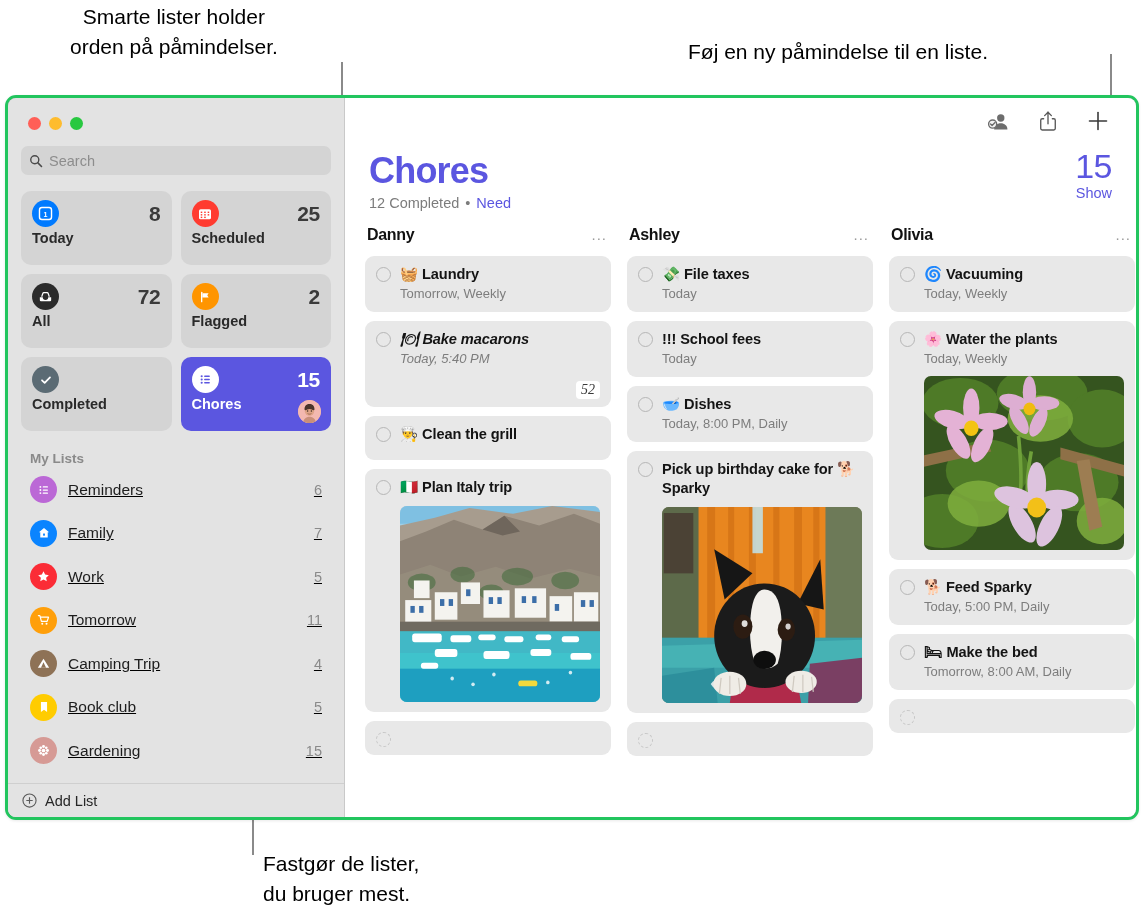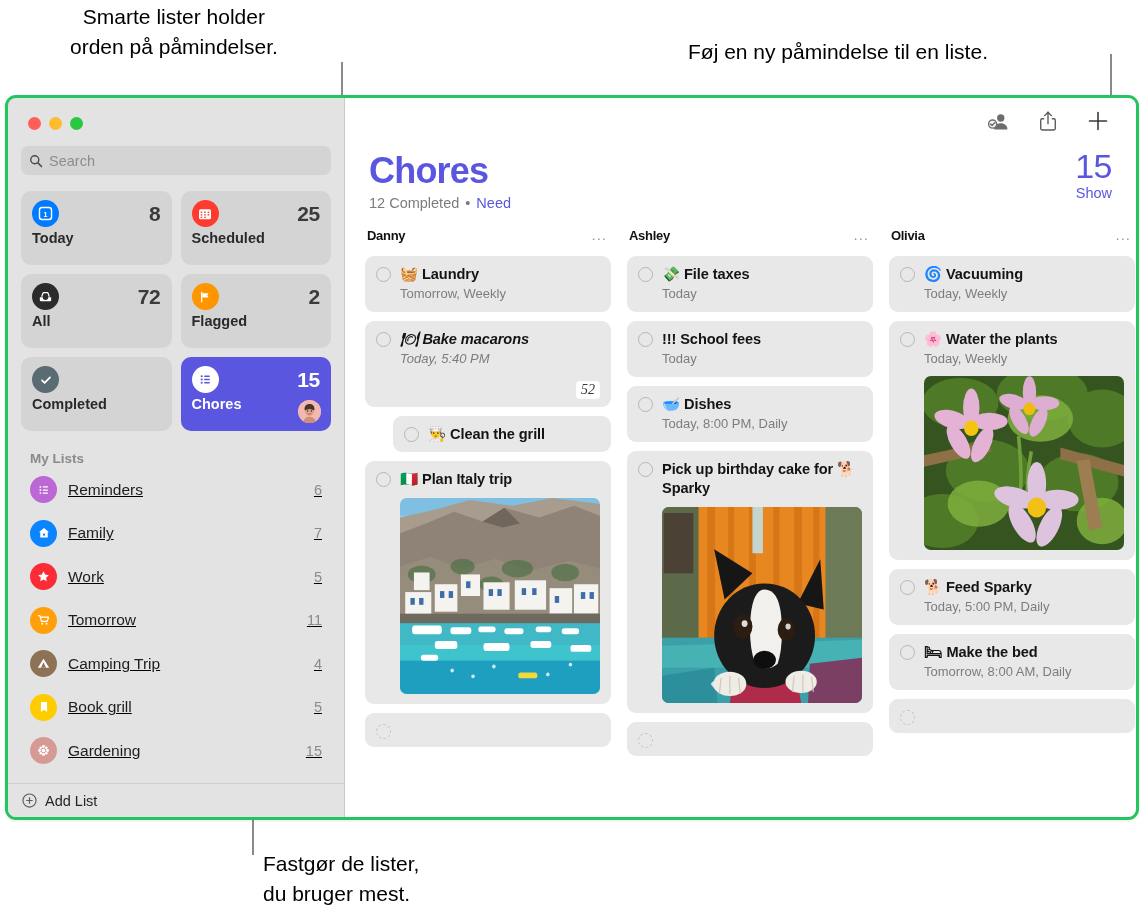--- a/index.html
+++ b/index.html
@@ -190,21 +190,21 @@
     margin-top: 12px;
     padding-left: 12px;
     flex: 1 1 auto;
     overflow: hidden;
   }
   .column { width: 262px; flex: 0 0 262px; padding: 0 8px; }
   .col-head {
     display: flex; align-items: center; justify-content: space-between;
     height: 24px; padding: 0 4px 0 2px;
   }
-  .col-title { font-size: 13px; font-weight: bold; color: #111; letter-spacing:-0.3px; }
+  .col-title { font-size: 16px; font-weight: bold; color: #111; letter-spacing:-0.3px; }
   .col-more { font-size: 15px; color: #9a9a9a; letter-spacing: 1px; line-height: 8px; }
 
   .card {
     background: #e8e8e8;
     border-radius: 9px;
     margin-top: 9px;
     padding: 9px 11px 10px 11px;
     position: relative;
   }
   .card-row { display: flex; gap: 9px; align-items: flex-start; }
@@ -442,21 +442,21 @@
           <span class="list-name">Camping Trip</span>
           <span class="list-count">4</span>
         </div>
 
         <div class="list-row">
           <span class="list-icon" style="background:#ffcc00">
             <svg viewBox="0 0 24 24" width="16" height="16">
                 <path d="M7.4 4.6h9.2v15l-4.6-3.6-4.6 3.6z" fill="#fff"></path>
               </svg>
           </span>
-          <span class="list-name">Book grill</span>
+          <span class="list-name">Book club</span>
           <span class="list-count">5</span>
         </div>
 
         <div class="list-row">
           <span class="list-icon" style="background:#d69a95">
             <svg viewBox="0 0 24 24" width="17" height="17">
                 <g fill="#fff">
                   <circle cx="12" cy="6.4" r="2.1"></circle>
                   <circle cx="12" cy="17.6" r="2.1"></circle>
                   <circle cx="6.4" cy="12" r="2.1"></circle>
@@ -549,21 +549,21 @@
             <div class="card-row">
               <span class="circle"></span>
               <div class="card-body">
                 <div class="card-title">🍽 Bake macarons</div>
                 <div class="card-sub">Today, 5:40 PM</div>
               </div>
             </div>
             <span class="badge52">52</span>
           </div>
 
-          <div class="card" style="padding-bottom:8px;margin-left:28px;">
+          <div class="card" style="padding-bottom:16px;">
             <div class="card-row">
               <span class="circle"></span>
               <div class="card-body">
                 <div class="card-title">👨‍🍳 Clean the grill</div>
               </div>
             </div>
           </div>
 
           <div class="card">
             <div class="card-row">

